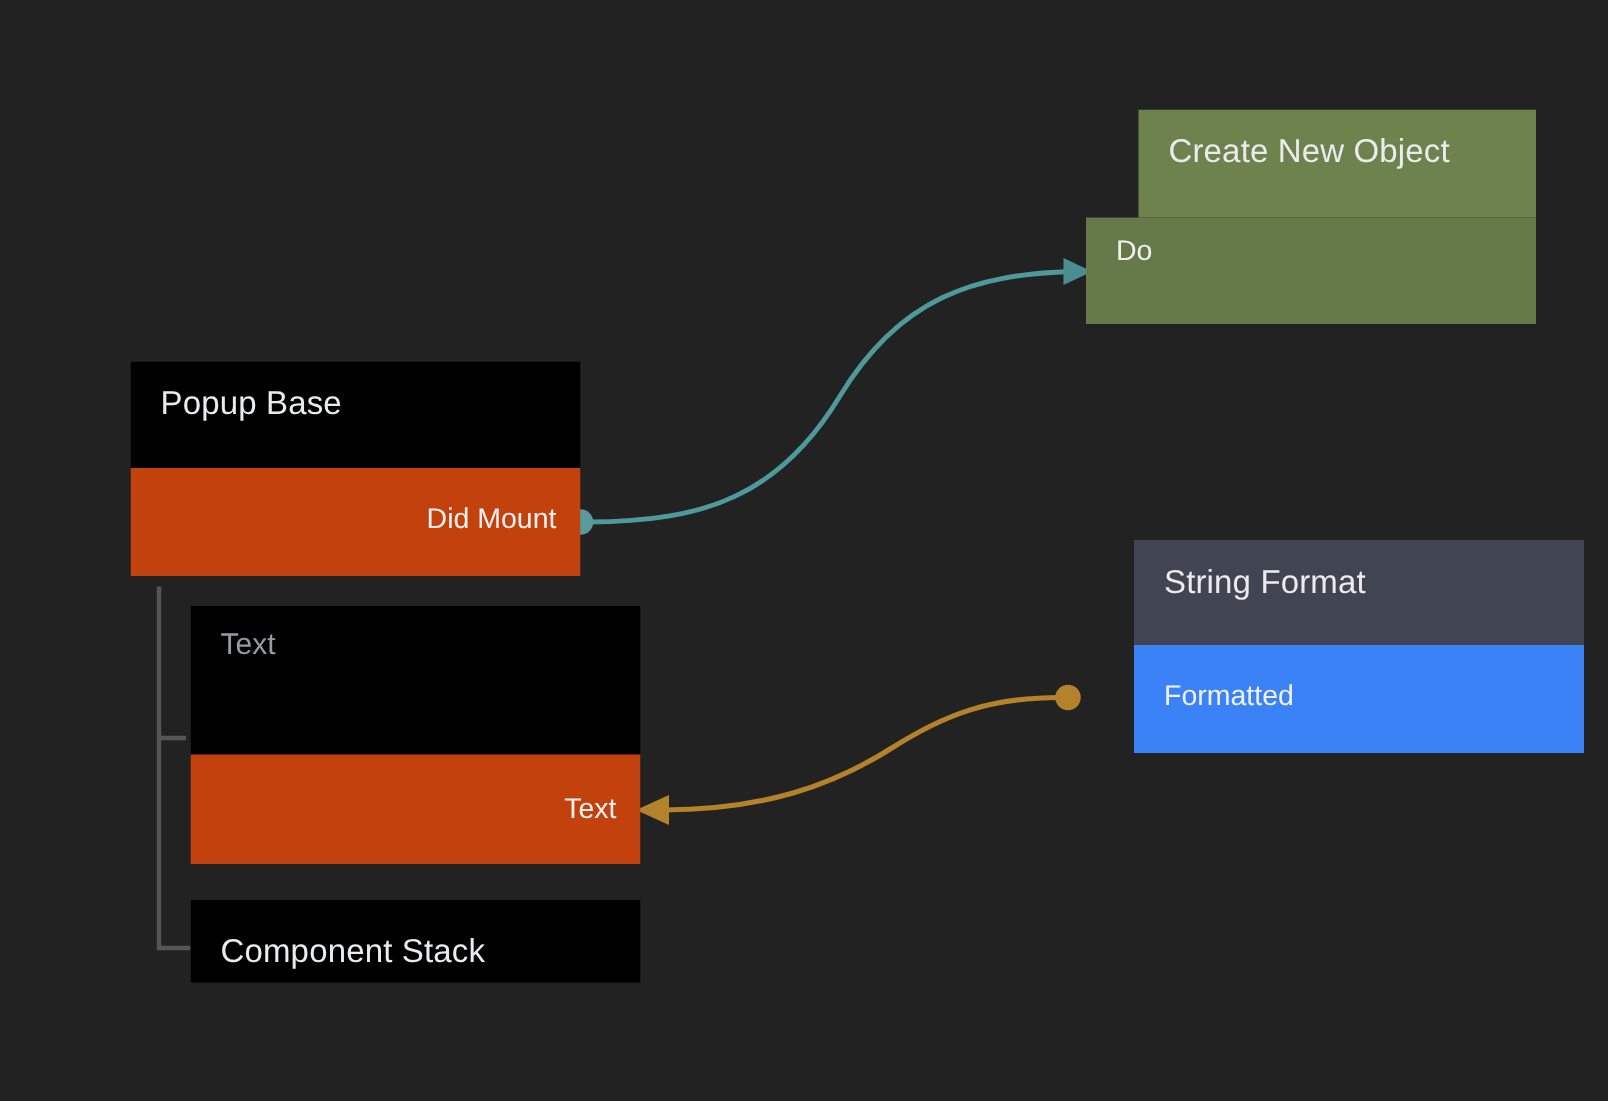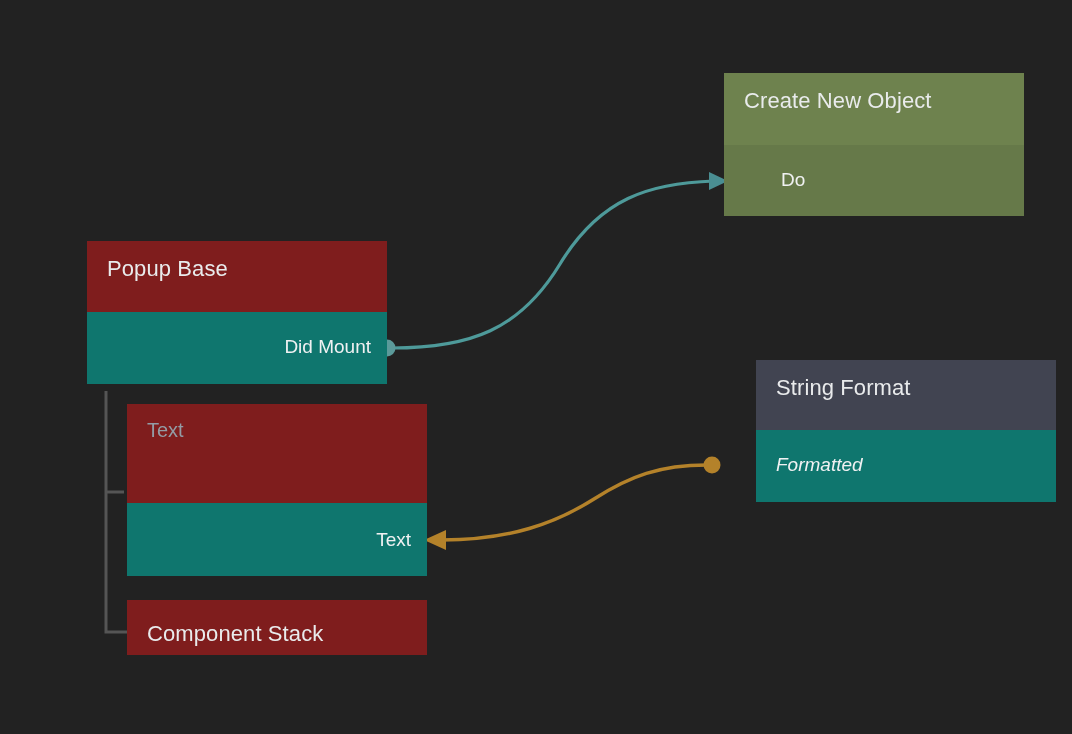--- a/index.html
+++ b/index.html
@@ -70,28 +70,28 @@
   .port-row.out {
     justify-content: flex-end;
     padding-right: 16px;
   }
   .port-row.in {
     justify-content: flex-start;
     padding-left: 20px;
   }
 
   
-  .node.blue .node-header { background: #7f1d1d; }
-  .node.blue .node-body   { background: #0f766e; }
+  .node.blue .node-header { background: #000000; }
+  .node.blue .node-body   { background: #c2410c; }
   
-  .node.green .node-header { background: #6e824e; }
+  .node.green .node-header { background: #6e824e; margin-left: 35px; }
   .node.green .node-body   { background: #667949; }
   
   .node.gray .node-header { background: #414451; }
-  .node.gray .node-body   { background: #0f766e; font-style: italic; }
+  .node.gray .node-body   { background: #3b82f6; }
 
   
   #edges {
     position: absolute;
     left: 0;
     top: 0;
     width: 1072px;
     height: 734px;
     pointer-events: none;
   }
@@ -148,21 +148,21 @@
     <div class="node-header" style="height:67px; display:flex; align-items:center; padding-top:0; padding-bottom:0;">
       <div class="node-title">Component Stack</div>
     </div>
   </div>
 
   <div class="node green" style="left:724px; top:73px; width:300px; height:143px;">
     <div class="node-header" style="height:72px;">
       <div class="node-title">Create New Object</div>
     </div>
     <div class="node-body" style="height:71px;">
-      <div class="port-row in" style="top:22px;margin-left:37px;">
+      <div class="port-row in" style="top:10px;">
         <span class="port-label">Do</span>
       </div>
     </div>
   </div>
 
   <div class="node gray" style="left:713px; top:360px; width:300px; height:142px;margin-left:43px;">
     <div class="node-header" style="height:70px;">
       <div class="node-title">String Format</div>
     </div>
     <div class="node-body" style="height:72px;">

